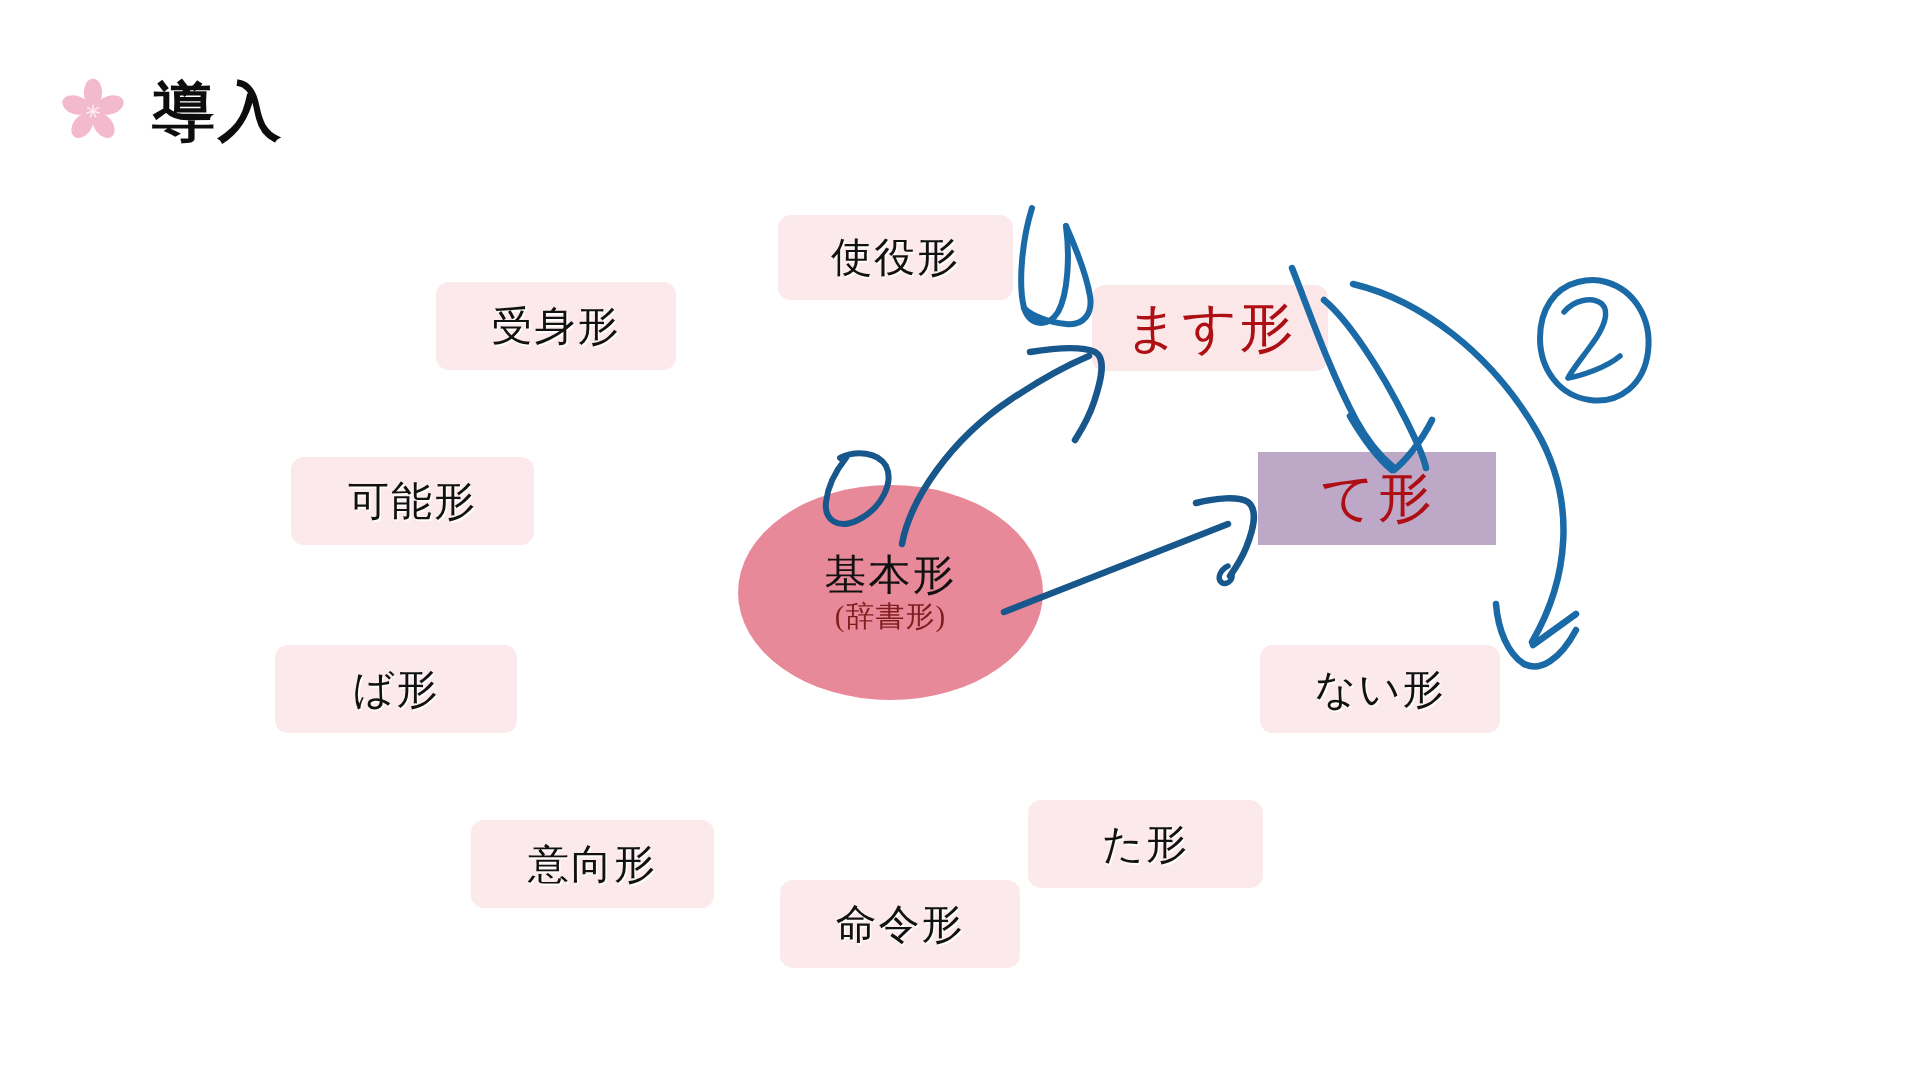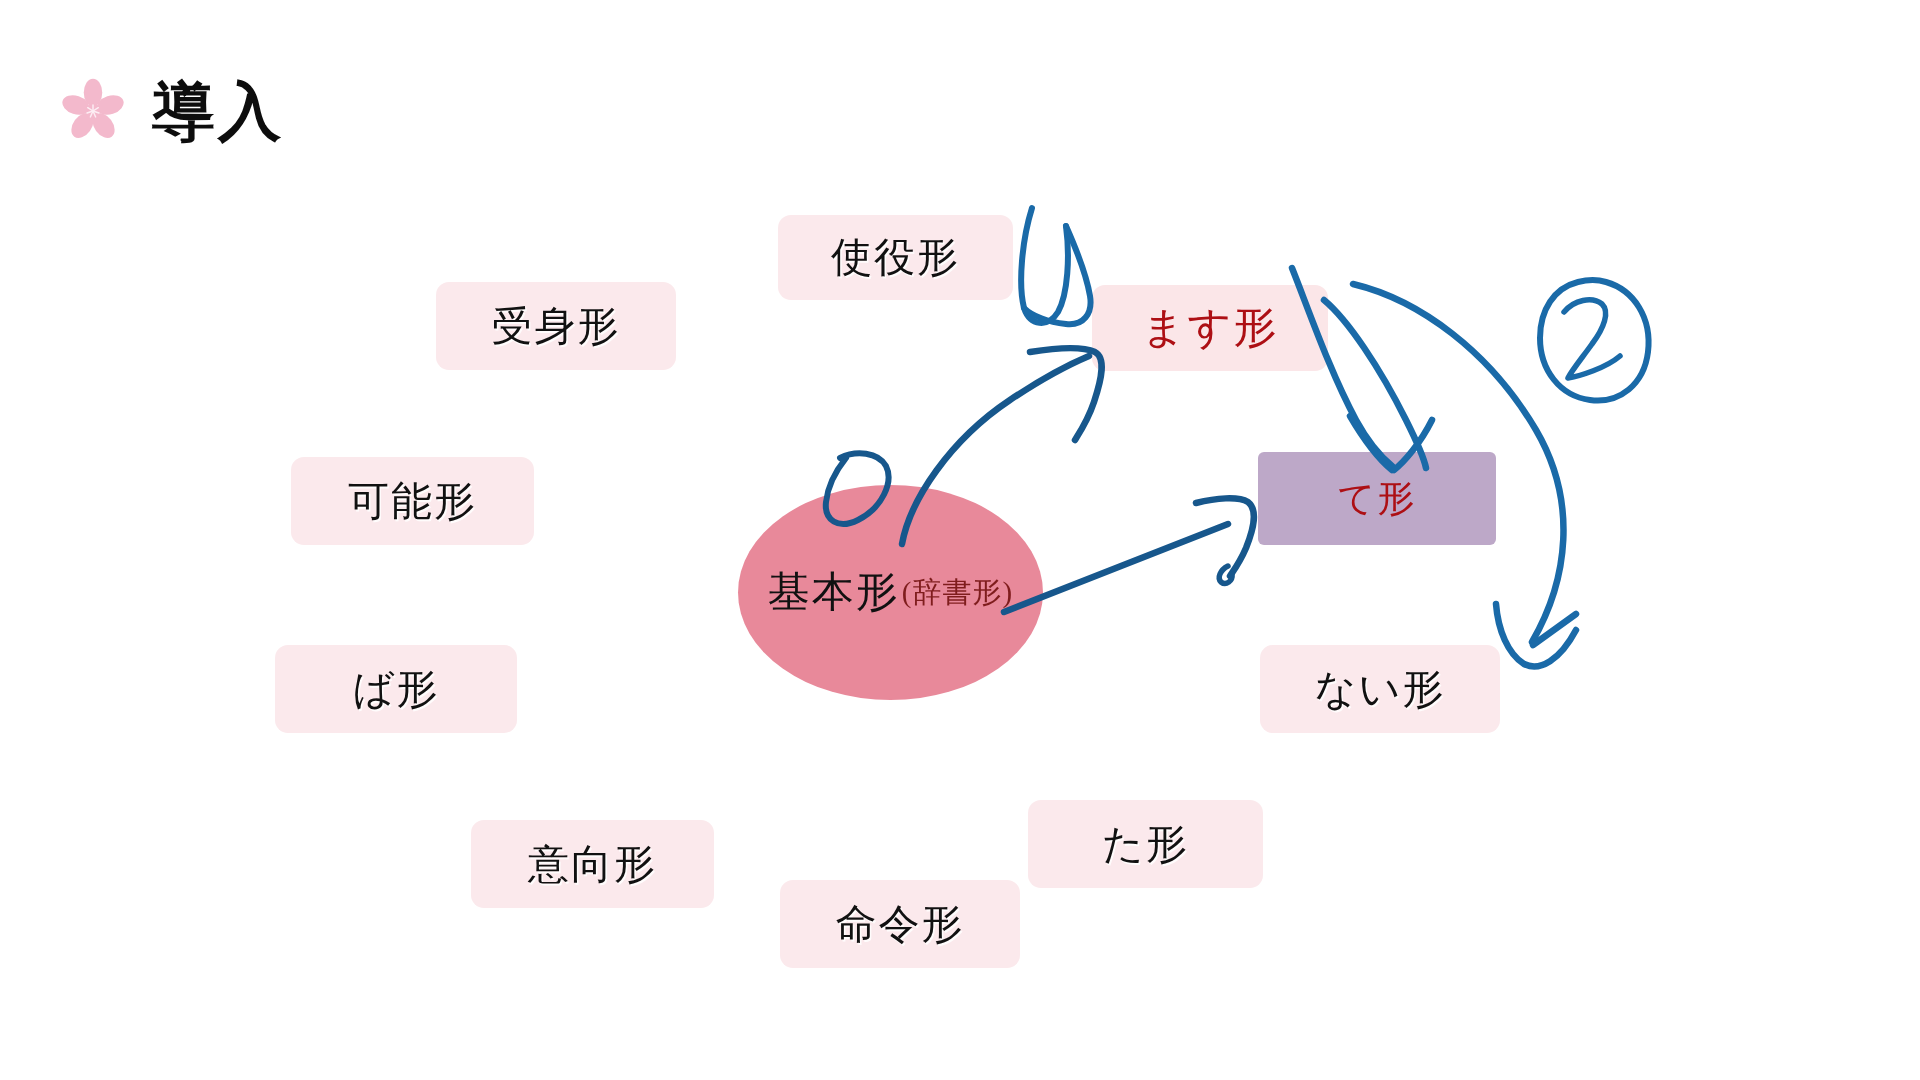--- a/index.html
+++ b/index.html
@@ -65,52 +65,52 @@
     left: 1072px;
     top: 285px;
     width: 236px;
     height: 86px;
     background: #fbe6e8;
     border-radius: 13px;
     display: flex;
     align-items: center;
     justify-content: center;
     color: #ad0f14;
-    font-size: 43px;
+    font-size: 54px;
     letter-spacing: 2px;
     white-space: nowrap;
   }
   #box-te {
     position: absolute;
     left: 1238px;
     top: 452px;
     width: 238px;
     height: 93px;
     background: #bda8c8;
-    border-radius: 6px;
+    border-radius: 0;
     display: flex;
     align-items: center;
     justify-content: center;
     color: #ad0f14;
-    font-size: 37px;
+    font-size: 54px;
     letter-spacing: 2px;
     white-space: nowrap;
   }
 
   
   #ellipse-base {
     position: absolute;
     left: 718px;
     top: 485px;
     width: 305px;
     height: 215px;
     background: #e8899a;
     border-radius: 50%;
     display: flex;
-    flex-direction: row;
+    flex-direction: column;
     align-items: center;
     justify-content: center;
     gap: 2px;
   }
   #ellipse-main {
     color: #111111;
     font-size: 42px;
     letter-spacing: 2px;
     line-height: 1.08;
     white-space: nowrap;

